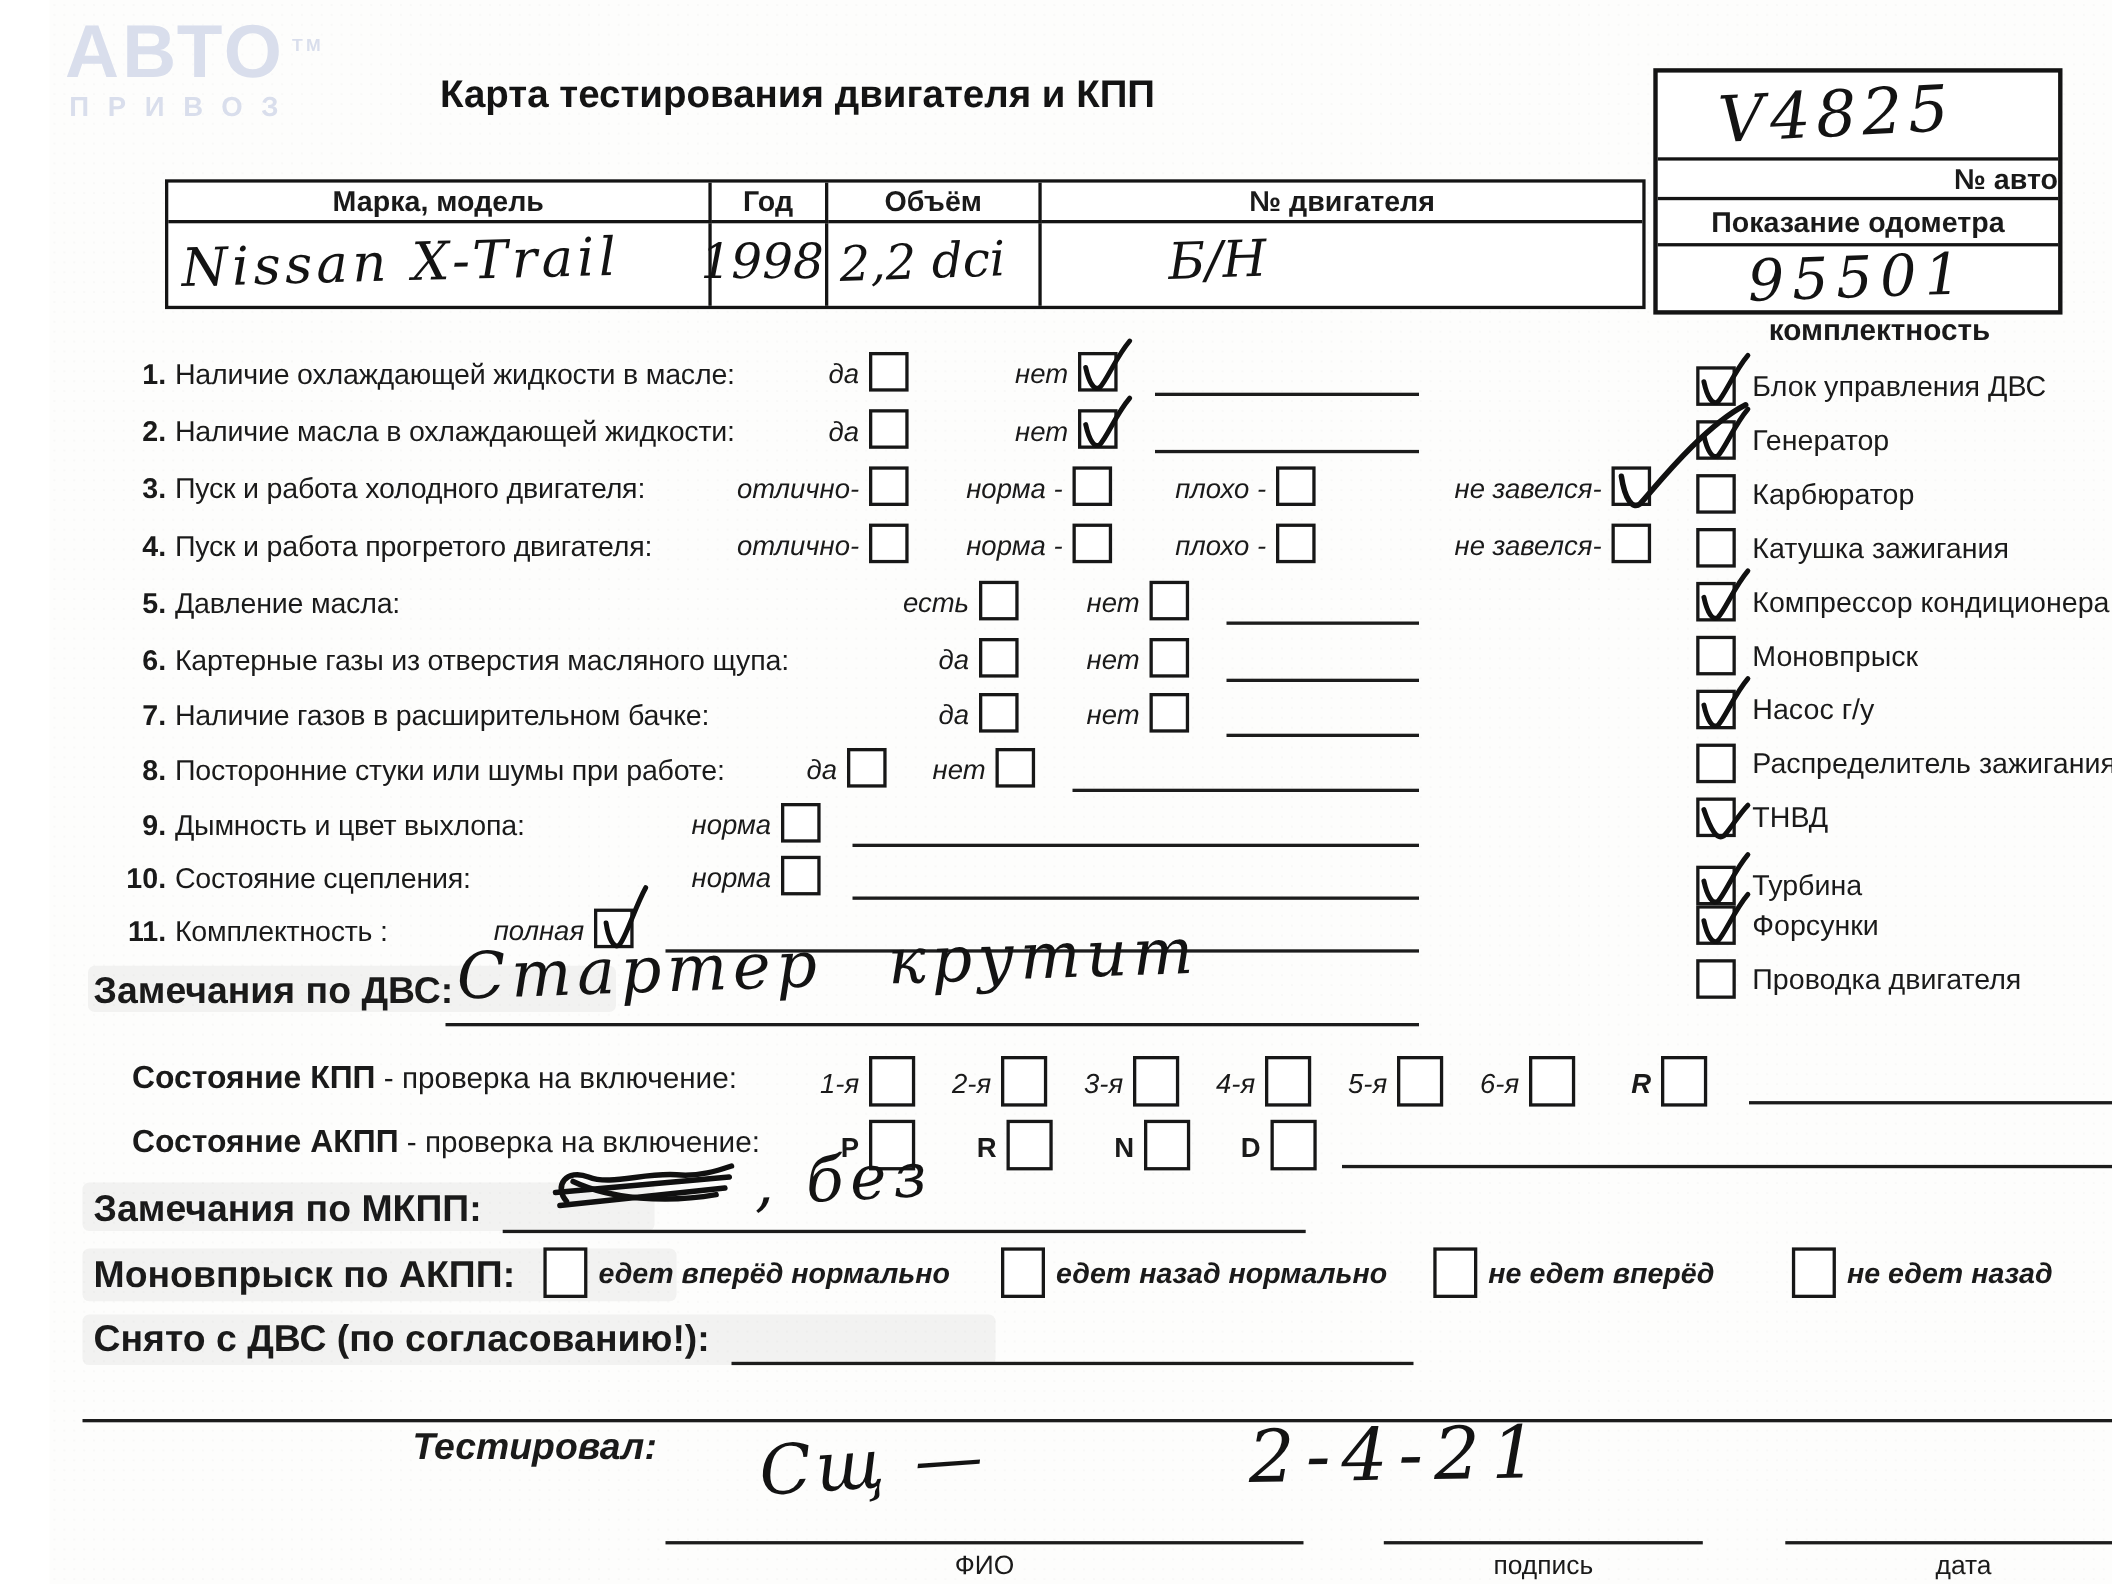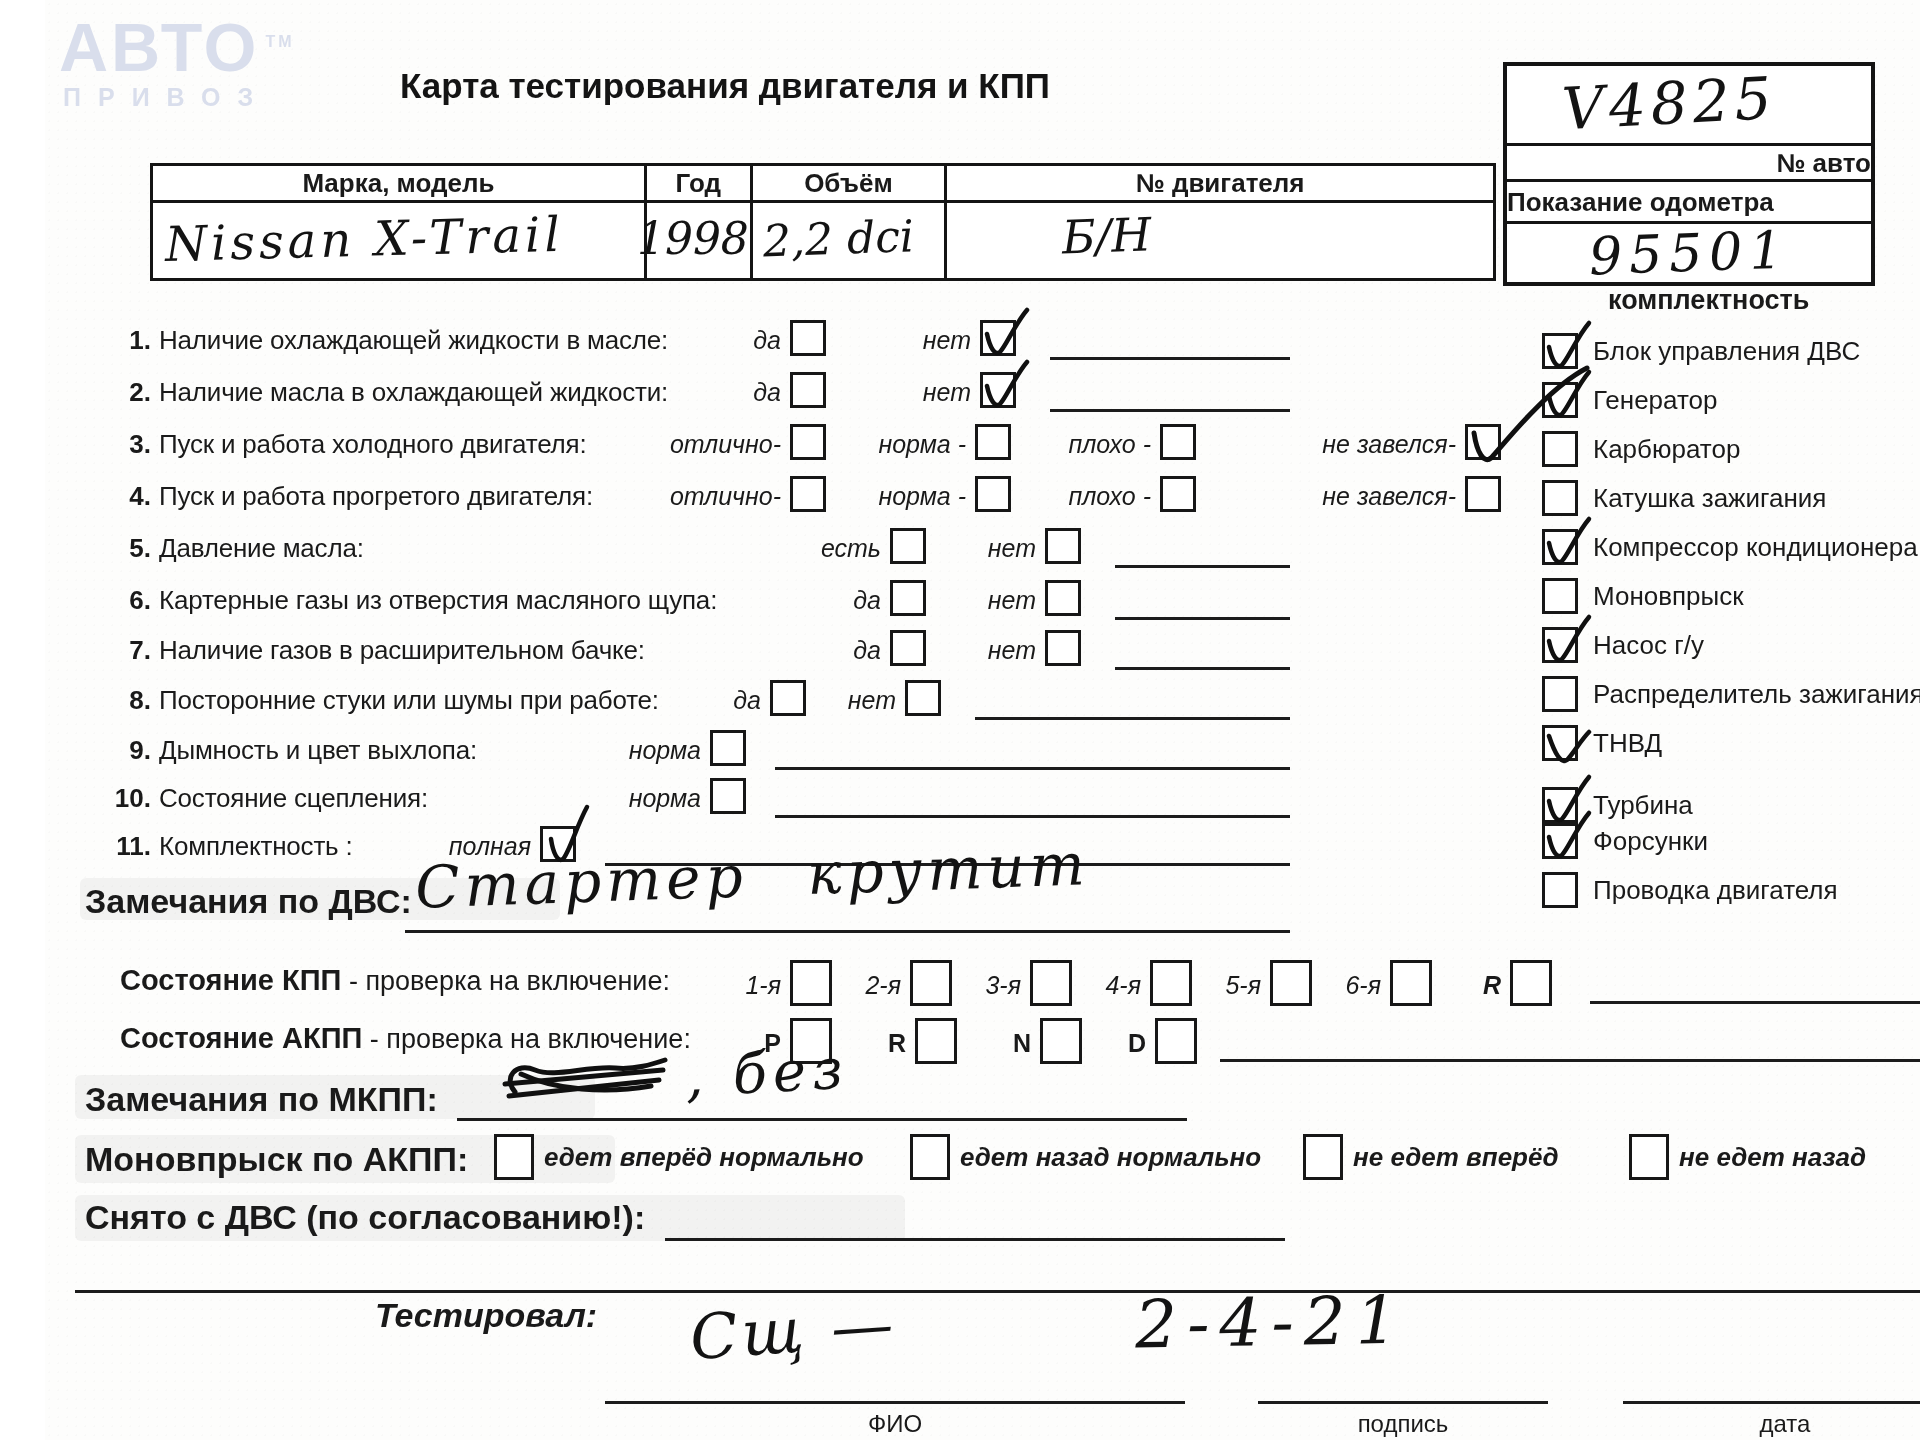--- a/index.html
+++ b/index.html
@@ -14,21 +14,21 @@
   .logo-main sup { font-size:16px; font-weight:bold; vertical-align:super; margin-left:6px; }
   .logo-sub { font-size:25px; font-weight:bold; letter-spacing:17px; margin-top:4px; margin-left:4px; }
 
   .title { position:absolute; left:300px; top:66px; width:760px; text-align:center;
            font-size:35px; font-weight:bold; color:#141414; }
 
   
   .autobox { position:absolute; left:1458px; top:62px; width:372px; border:4px solid #141414; background:#fff; }
   .ab-row1 { height:80px; border-bottom:3px solid #141414; display:flex; align-items:center; }
   .ab-row2 { height:36px; border-bottom:3px solid #141414; text-align:right; font-weight:bold; font-size:26px; line-height:34px; }
-  .ab-row3 { height:42px; border-bottom:3px solid #141414; text-align:left; font-weight:bold; font-size:26px; line-height:40px; }
+  .ab-row3 { height:42px; border-bottom:3px solid #141414; text-align:center; font-weight:bold; font-size:26px; line-height:40px; }
   .ab-row4 { height:58px; display:flex; align-items:center; justify-content:center; }
 
   
   .vtable { position:absolute; left:105px; top:163px; width:1346px; border:3px solid #141414; background:#fff; }
   .vt-row { display:flex; }
   .vt-cell { border-right:3px solid #141414; }
   .vt-cell:last-child { border-right:none; }
   .vt-head .vt-cell { height:37px; font-weight:bold; font-size:26px; text-align:center; line-height:35px; border-bottom:3px solid #141414; }
   .vt-data .vt-cell { height:75px; overflow:visible; }
   .c1 { width:495px; } .c2 { width:106px; } .c3 { width:195px; } .c4 { width:547px; }

